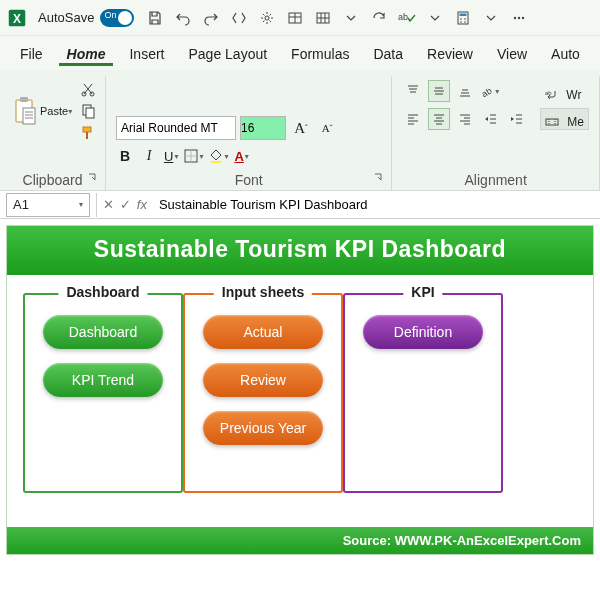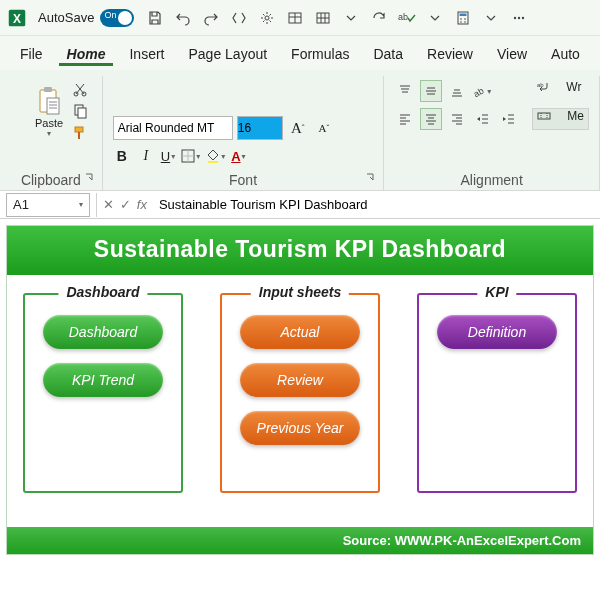--- a/index.html
+++ b/index.html
@@ -14,50 +14,50 @@
   .qat-btn { width: 22px; height: 22px; display: flex; align-items: center; justify-content: center; cursor: pointer; }
   .tabstrip { display: flex; gap: 8px; padding: 4px 12px; background: #f3f8f3; height: 34px; }
   .tab { padding: 6px 8px; font-size: 14px; cursor: pointer; }
   .tab.active { font-weight: 600; border-bottom: 3px solid #2e7d32; font-style: italic; }
   .ribbon { display: flex; background: #eef4ee; border-bottom: 1px solid #d8d8d8; padding-top: 6px; }
   .group { padding: 4px 10px 2px 10px; border-right: 1px solid #d8d8d8; display: flex; flex-direction: column; justify-content: space-between; }
   .group-body { display: flex; align-items: center; gap: 6px; }
   .group-label { font-size: 14px; color: #555; text-align: center; position: relative; padding-top: 6px; }
   .group-label .launcher { position: absolute; right: -2px; top: 6px; width: 10px; height: 10px; }
   .clipboard-main { display: flex; align-items: center; gap: 6px; }
-  .paste { display: flex; flex-direction: column; align-items: center; font-size: 11px; margin-left: 24px; }
+  .paste { display: flex; flex-direction: row; align-items: center; font-size: 11px; }
   .paste-icon-wrap { width: 30px; height: 32px; display: flex; align-items: center; justify-content: center; }
   .mini-col { display: flex; flex-direction: column; gap: 4px; }
   .mini-btn { width: 20px; height: 18px; display: flex; align-items: center; justify-content: center; cursor: pointer; }
   .font-row1 { display: flex; align-items: center; gap: 4px; margin-top: 36px; }
   .font-select { width: 120px; height: 24px; border: 1px solid #b5b5b5; background: #fff; font-size: 12px; padding: 2px 4px; }
-  .size-select { width: 46px; height: 24px; border: 1px solid #b5b5b5; background: #0ea5e9; font-size: 12px; padding: 2px 0; text-align: left; }
+  .size-select { width: 46px; height: 24px; border: 1px solid #b5b5b5; background: #86efac; font-size: 12px; padding: 2px 0; text-align: left; }
   .font-step { width: 22px; height: 22px; display: flex; align-items: center; justify-content: center; cursor: pointer; font-family: "Times New Roman", serif; }
   .font-row2 { display: flex; align-items: center; gap: 6px; margin-top: 6px; }
   .style-btn { width: 18px; height: 18px; display: flex; align-items: center; justify-content: center; cursor: pointer; font-size: 14px; }
   .split-btn { display: flex; align-items: center; height: 20px; cursor: pointer; }
   .split-btn .caret { font-size: 8px; margin-left: 1px; color: #666; }
   .font-color-letter { color: #c00000; font-weight: 600; text-decoration: underline; text-decoration-color: #c00000; }
   .align-rows { display: flex; flex-direction: column; gap: 6px; }
   .align-row { display: flex; align-items: center; gap: 4px; }
   .align-btn { width: 22px; height: 22px; display: flex; align-items: center; justify-content: center; cursor: pointer; }
   .align-btn.active { border: 1px solid #9fc59f; background: #e1efe1; }
   .wrap-merge { display: flex; flex-direction: column; gap: 6px; margin-left: 6px; }
-  .wm-btn { display: flex; align-items: flex-start; gap: 16px; height: 22px; padding: 0 4px; border: 1px solid #d0d0d0; cursor: pointer; font-size: 12px; }
+  .wm-btn { display: flex; align-items: flex-end; gap: 8px; height: 22px; padding: 0 4px; border: 1px solid #d0d0d0; cursor: pointer; font-size: 12px; }
   .wm-btn.lite { border: none; }
   .namebox-row { display: flex; align-items: center; height: 28px; border-bottom: 1px solid #d0d0d0; }
   .namebox { width: 84px; height: 24px; border: 1px solid #b5b5b5; margin: 0 6px; padding: 0 6px; display: flex; align-items: center; justify-content: space-between; font-size: 13px; }
   .namebox .caret { font-size: 8px; color: #666; }
   .fx-ctrl { display: flex; align-items: center; gap: 6px; padding: 0 6px; color: #777; }
   .fx { font-style: italic; font-size: 13px; }
   .formula-input { flex: 1; border: none; outline: none; font-size: 13px; padding: 0 6px; height: 24px; }
   .sheet-area { padding: 6px 6px 0 6px; }
   .dashboard-frame { border: 1px solid #bcd9bc; background: #fff; height: 330px; position: relative; }
   .dash-title { background: linear-gradient(#3fbf3f, #1c9c1c); color: #fff; font-weight: bold; font-size: 23px; text-align: center; padding: 10px 0 12px 0; letter-spacing: .5px; font-family: "Arial Rounded MT Bold", Arial, sans-serif; }
-  .panels { display: flex; justify-content: space-between; padding: 18px 16px 0 16px; font-style: italic; }
+  .panels { display: flex; justify-content: flex-start; padding: 18px 16px 0 16px; }
   .panel { border: 2px solid; border-radius: 3px; width: 160px; height: 200px; position: relative; padding-top: 6px; }
   .panel.green { border-color: #3fa03f; }
   .panel.orange { border-color: #e86a1a; }
   .panel.purple { border-color: #8a2fa8; }
   .panel-title { position: absolute; top: -11px; left: 50%; transform: translateX(-50%); background: #fff; padding: 0 8px; font-weight: bold; font-size: 14px; white-space: nowrap; }
   .pill { display: block; margin: 14px auto 0 auto; width: 120px; height: 34px; border-radius: 17px; color: #fff; font-size: 14px; font-weight: 500; text-align: center; line-height: 34px; cursor: pointer; box-shadow: 0 2px 4px rgba(0,0,0,.25), inset 0 1px 2px rgba(255,255,255,.4); font-family: "Arial Rounded MT Bold", Arial, sans-serif; }
   .pill.green { background: linear-gradient(#58c858, #249824); }
   .pill.orange { background: linear-gradient(#f0883a, #d85c10); }
   .pill.purple { background: linear-gradient(#a94fc3, #6f2290); }
   .source-bar { position: absolute; left: 0; right: 0; bottom: 0; background: linear-gradient(#46b846, #1e9e1e); color: #fff; font-size: 13px; font-weight: 600; text-align: right; padding: 6px 12px; font-family: "Arial Rounded MT Bold", Arial, sans-serif; }

